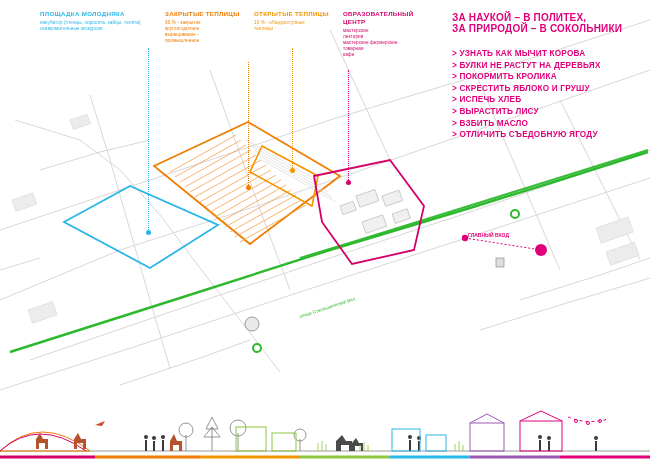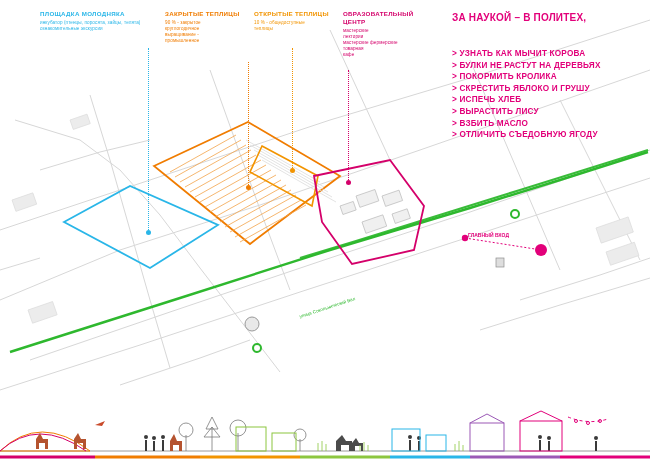--- a/index.html
+++ b/index.html
@@ -189,20 +189,21 @@
   <div class="leader nolink" style="left:292px;top:48px;height:122px;border-color:#f29400"></div>
   <div class="leader-dot nolink" style="left:290px;top:168px;background:#f29400"></div>
 
   <div class="leader nolink" style="left:348px;top:70px;height:112px;border-color:#d4006a"></div>
   <div class="leader-dot nolink" style="left:346px;top:180px;background:#d4006a"></div>
 
   <div class="entrance">ГЛАВНЫЙ ВХОД</div>
 
   <div class="headline">
     <div>ЗА НАУКОЙ – В ПОЛИТЕХ,</div>
+    <div>ЗА ПРИРОДОЙ – В СОКОЛЬНИКИ</div>
   </div>
 
   <div class="tasks">
     <div>&gt; УЗНАТЬ КАК МЫЧИТ КОРОВА</div>
     <div>&gt; БУЛКИ НЕ РАСТУТ НА ДЕРЕВЬЯХ</div>
     <div>&gt; ПОКОРМИТЬ КРОЛИКА</div>
     <div>&gt; СКРЕСТИТЬ ЯБЛОКО И ГРУШУ</div>
     <div>&gt; ИСПЕЧЬ ХЛЕБ</div>
     <div>&gt; ВЫРАСТИТЬ ЛИСУ</div>
     <div>&gt; ВЗБИТЬ МАСЛО</div>

